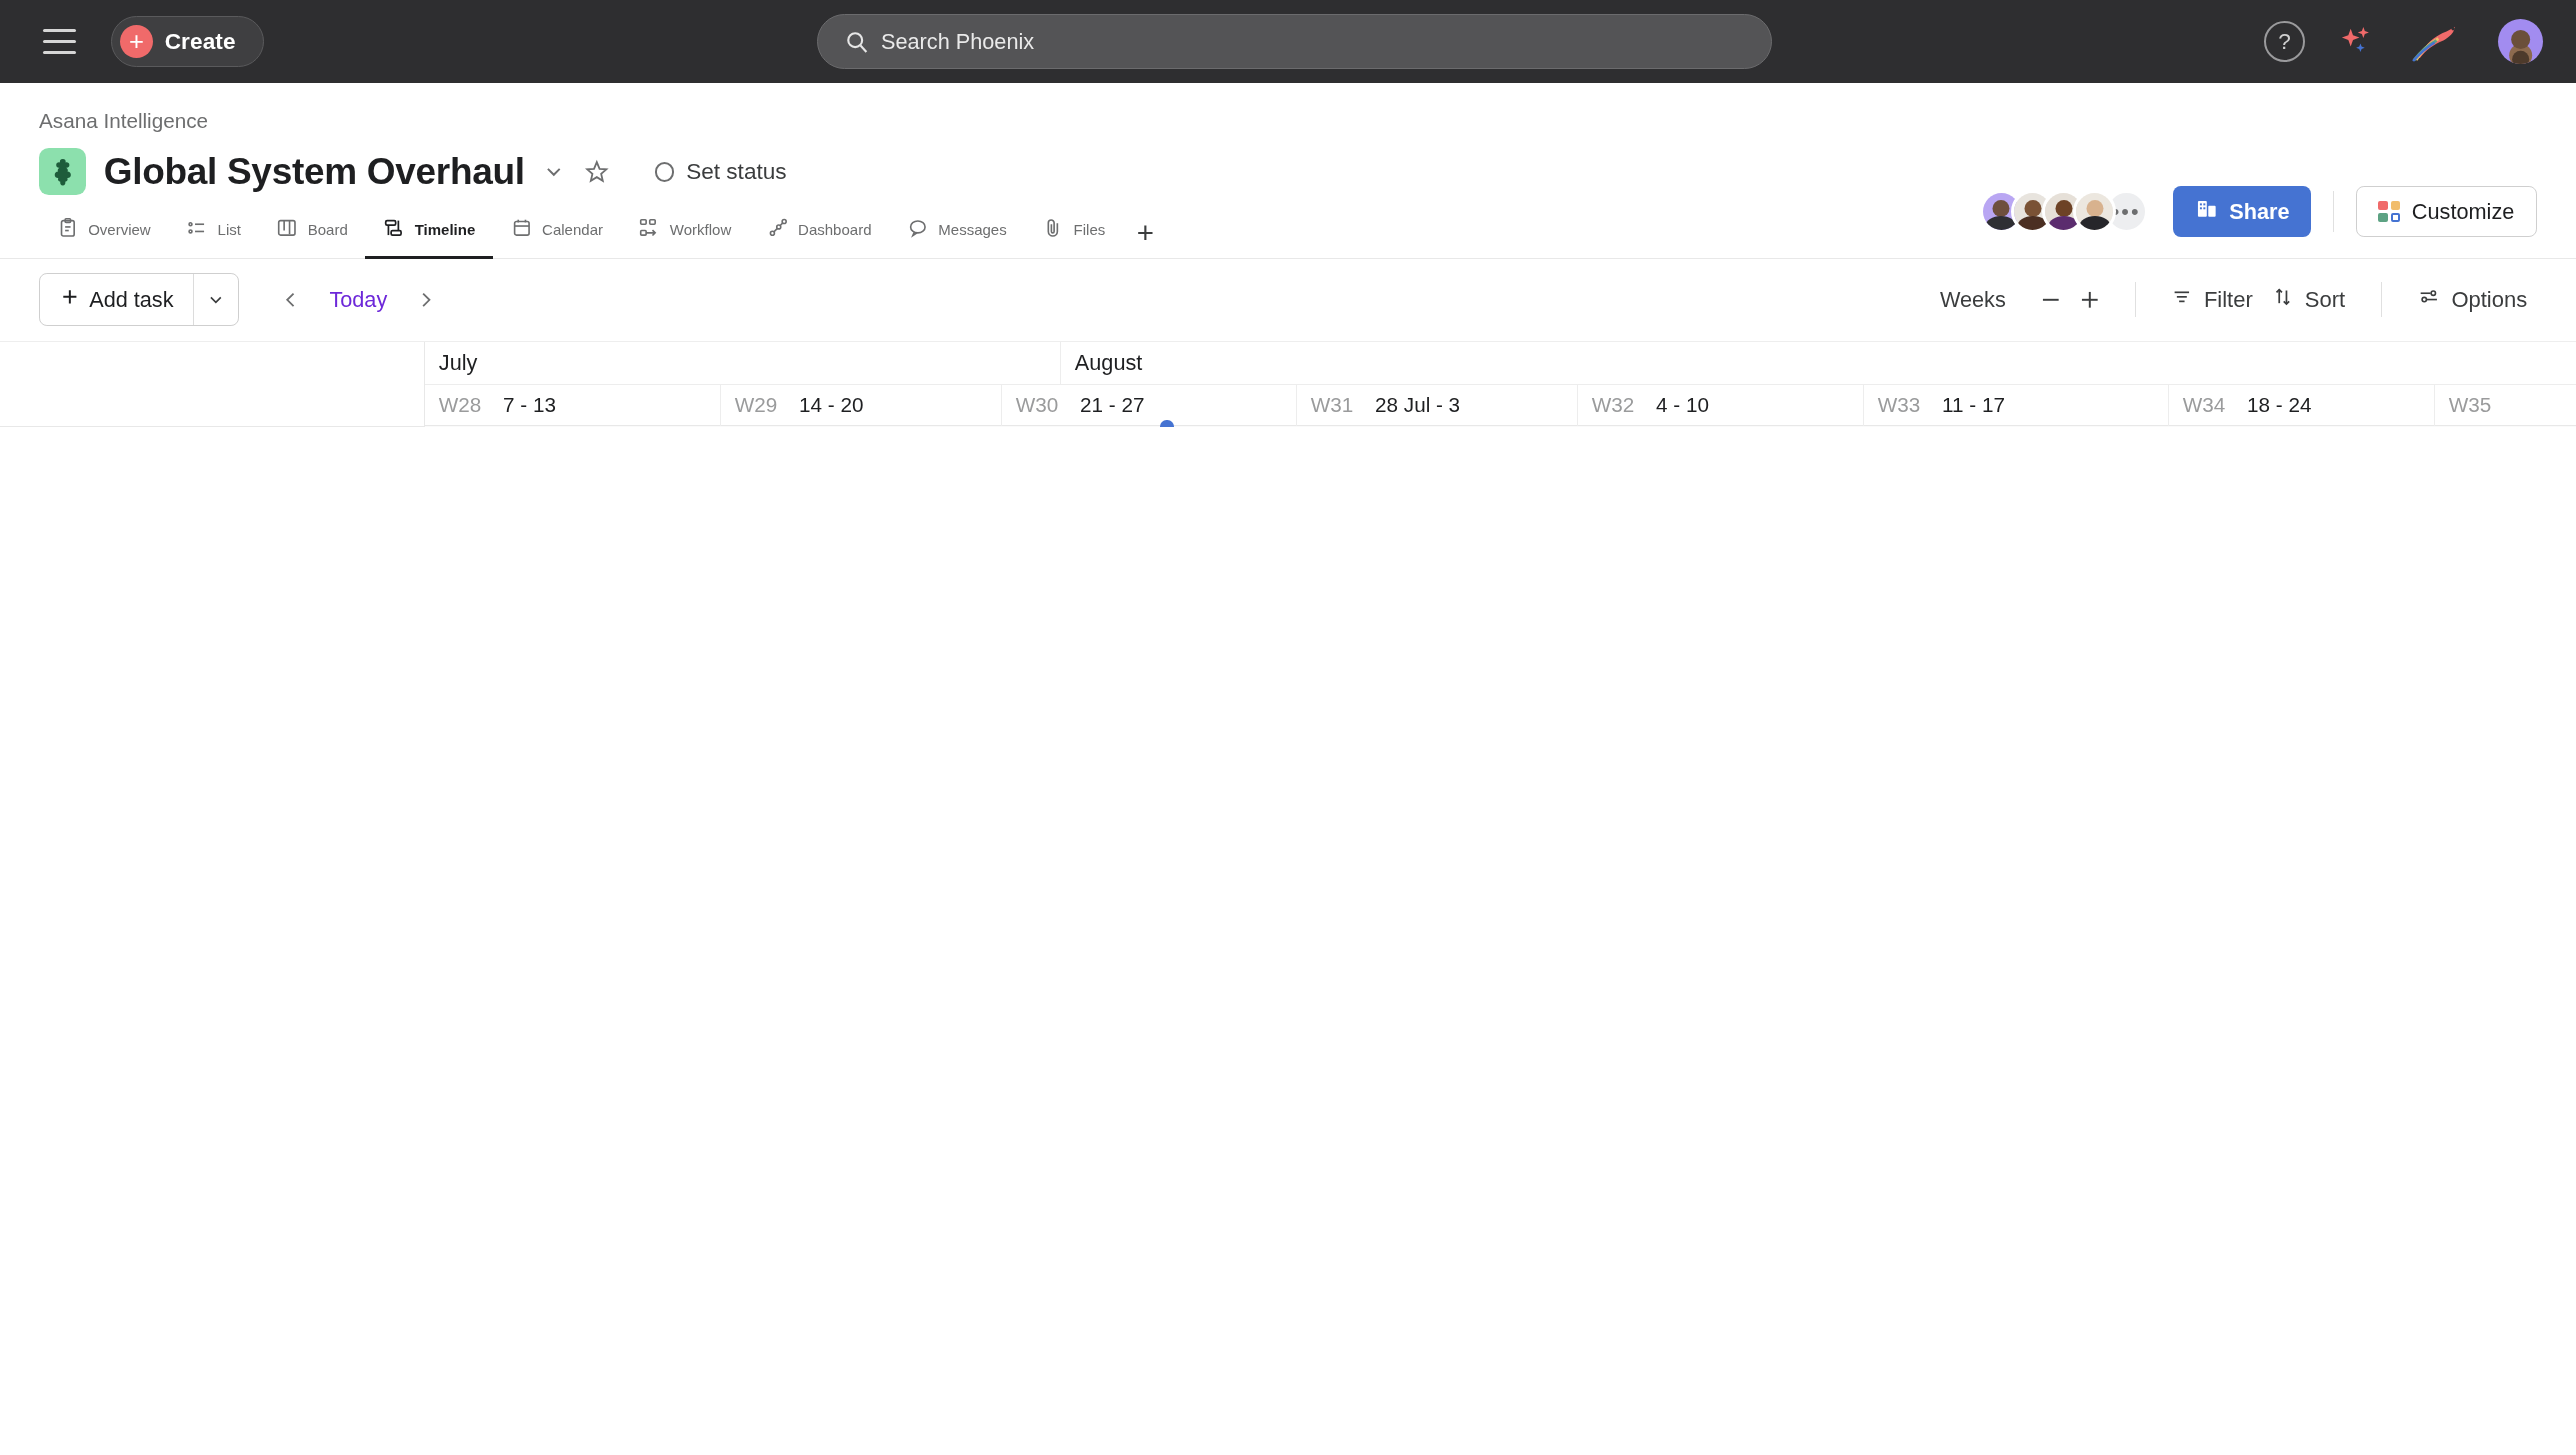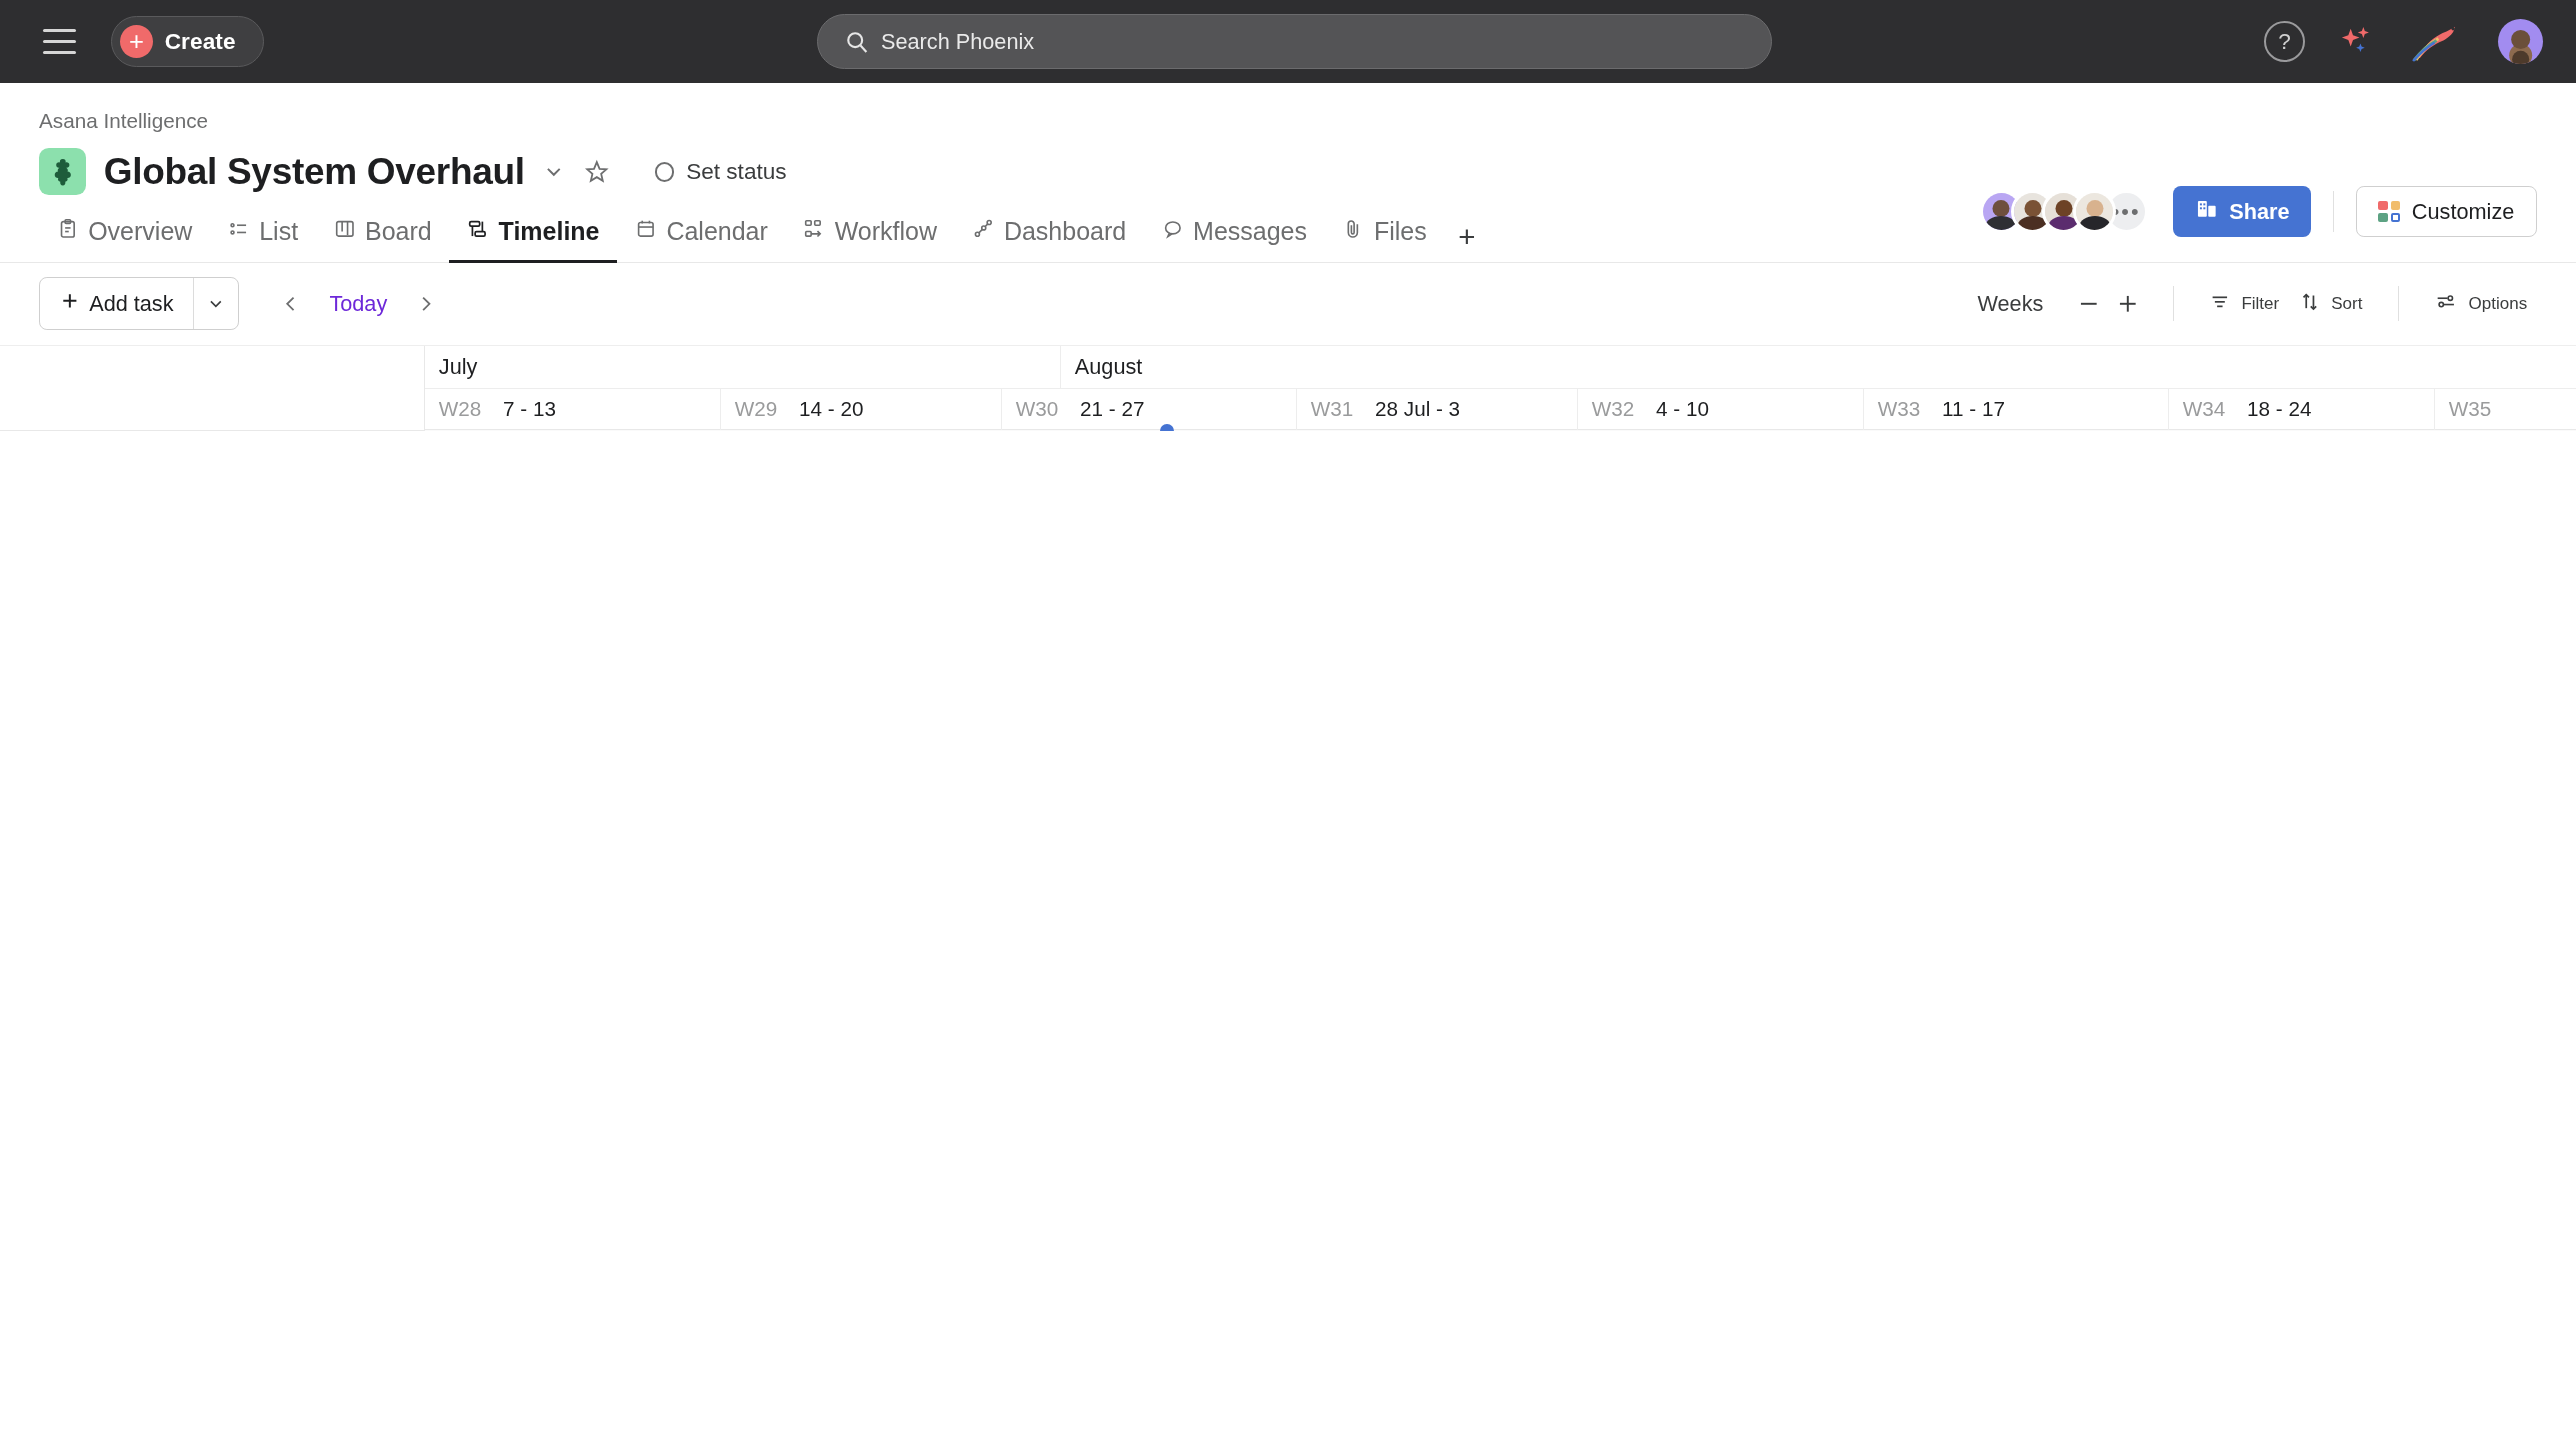--- a/index.html
+++ b/index.html
@@ -138,21 +138,21 @@
   
   .tabs {
     display: flex; align-items: flex-end; gap: 0;
     padding: 21.7px 0 0 39px;
     border-bottom: 1px solid #e8e8e8;
     flex: 0 0 auto;
   }
   .tab {
     display: flex; align-items: center; gap: 9.8px;
     padding: 0 17.7px 13.8px 17.7px;
-    font-size: 25px; color: #6d6e6f; cursor: pointer;
+    font-size: 15px; color: #6d6e6f; cursor: pointer;
     border-bottom: 3px solid transparent;
     margin-bottom: -1px;
     white-space: nowrap;
   }
   .tab.active { color: #1e1f21; font-weight: 700; border-bottom-color: #1e1f21; }
   .tab-plus { padding: 0 13.8px 13.8px 13.8px; color: #3b3d3e; cursor: pointer; font-size: 29.5px; line-height: 21.7px;}
 
   
   .toolbar {
     height: 83px; display: flex; align-items: center;
@@ -177,21 +177,21 @@
   .today-label { font-size: 21.7px; color: #6d28d9; cursor: pointer; }
 
   .toolbar-right {
     position: absolute; right: 39px; display: flex; align-items: center;
   }
   .zoom-label { font-size: 21.7px; color: #3b3d3e; margin-right: 25.6px; }
   .zoom-btn { width: 39px; height: 39px; display:flex; align-items:center; justify-content:center; cursor: pointer; color:#3b3d3e; }
   .tsep { width: 1px; height: 35px; background: #e0e0e0; margin: 0 25.6px; }
   .tool-item {
     display: flex; align-items: center; gap: 10.8px;
-    font-size: 17px; color: #3b3d3e; cursor: pointer; padding: 5.9px 9.8px;
+    font-size: 22px; color: #3b3d3e; cursor: pointer; padding: 5.9px 9.8px;
   }
 
   
   .tl-wrap { display: flex; flex: 1 1 auto; position: relative; overflow: hidden; }
   .tl-left { width: 425px; flex: 0 0 425px; border-right: 1px solid #e8e8e8; background: #fff; position: relative; }
   .tl-left-head { height: 85px; border-bottom: 1px solid #e8e8e8; }
 
   .tl-right { flex: 1 1 auto; position: relative; overflow: hidden; background: #fafafa; }
 
   .month-row { height: 43px; display: flex; position: relative; border-bottom: 1px solid #ededed; background:#fff;}

